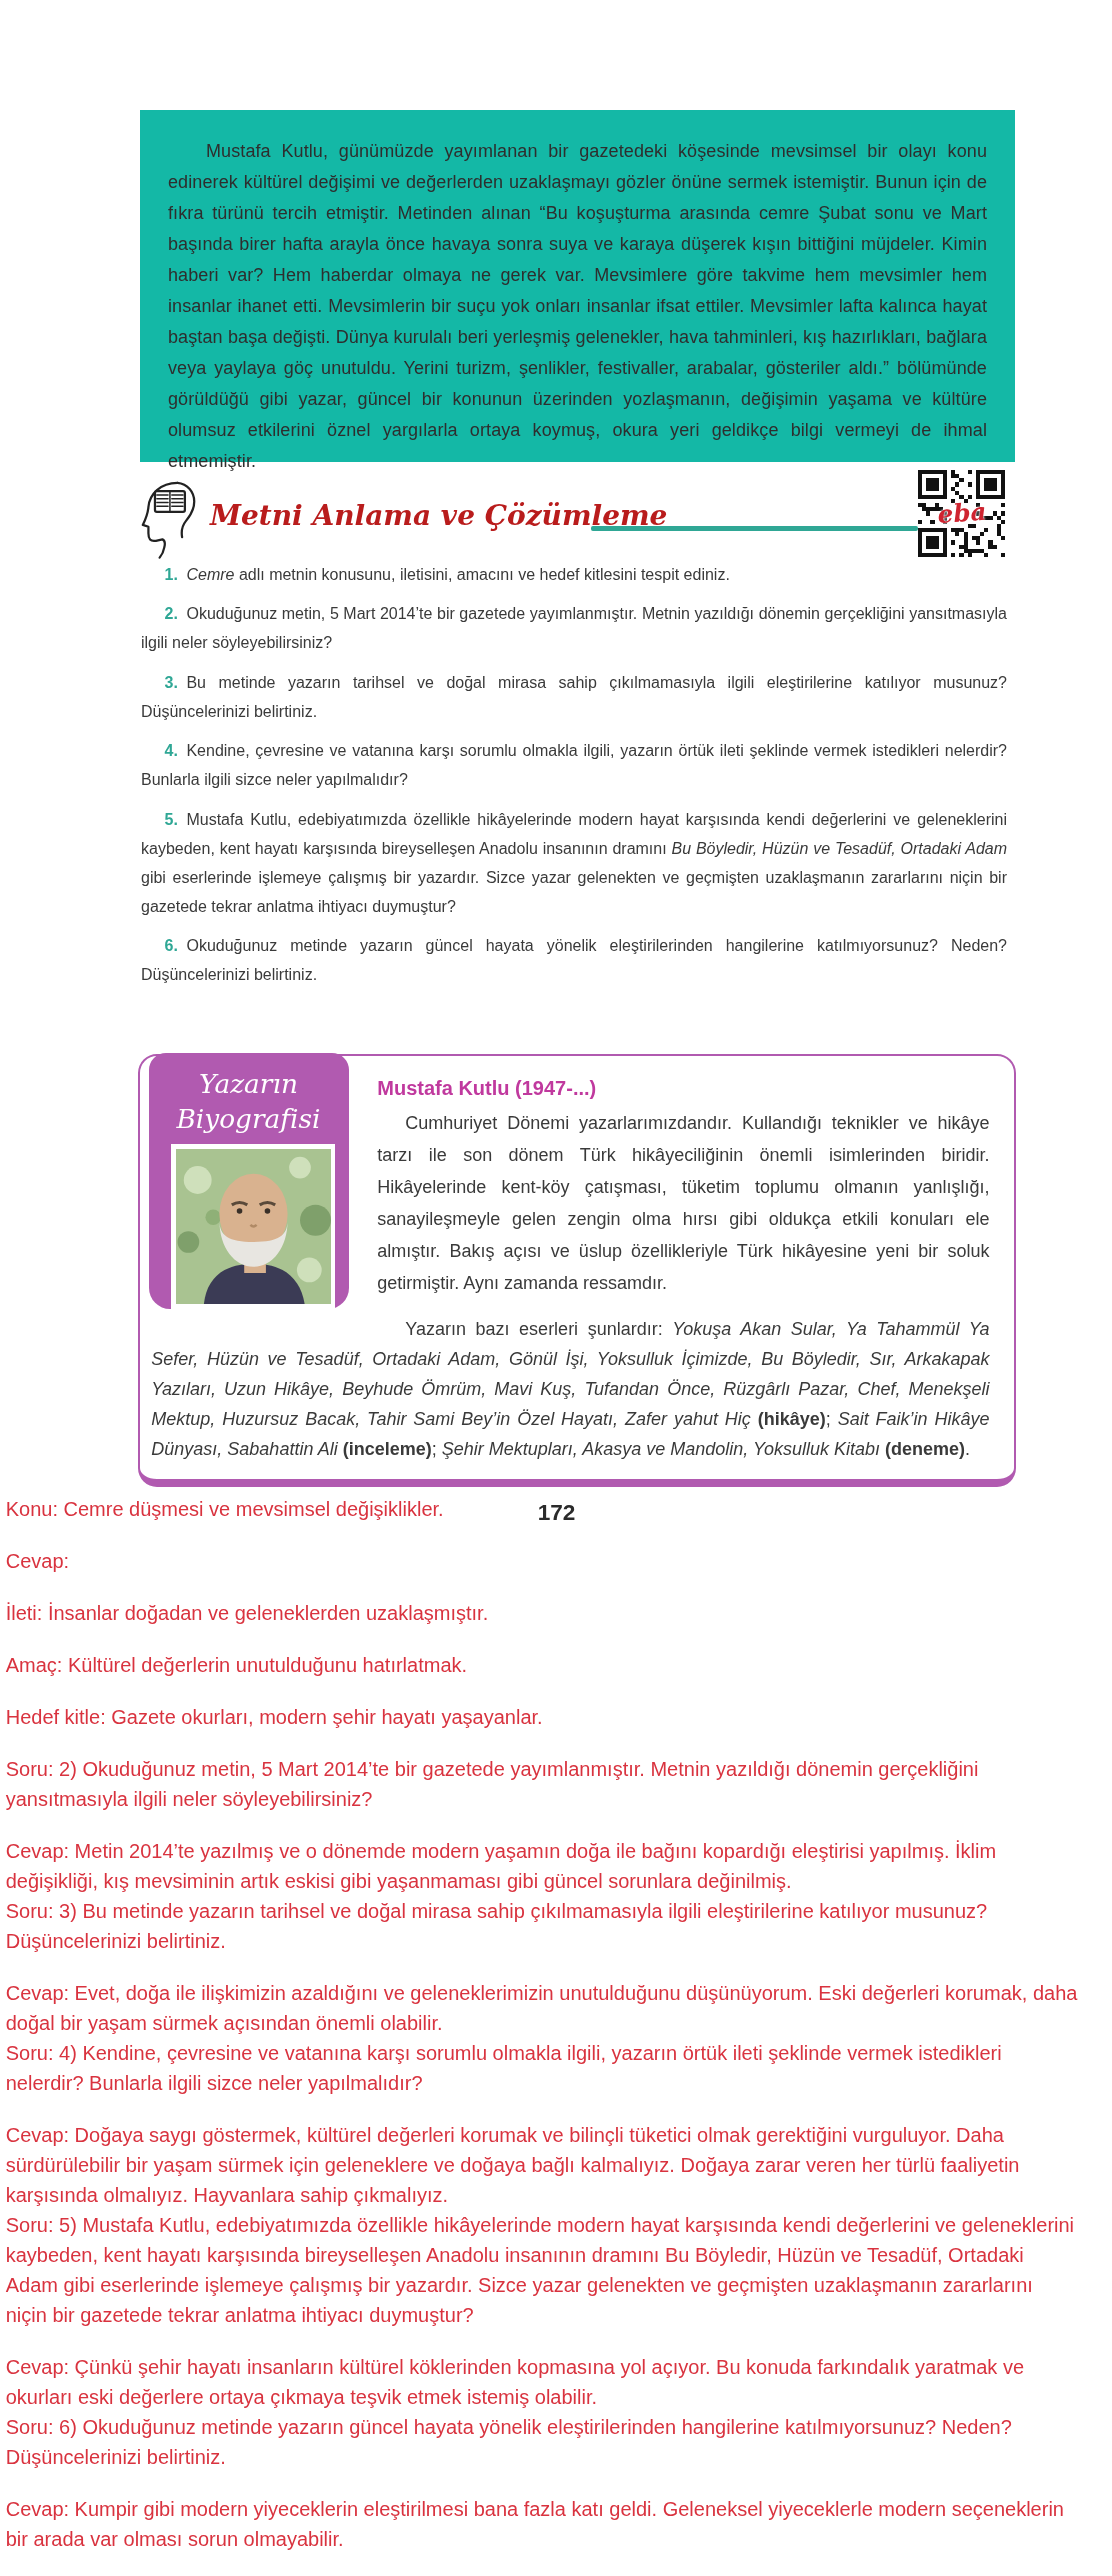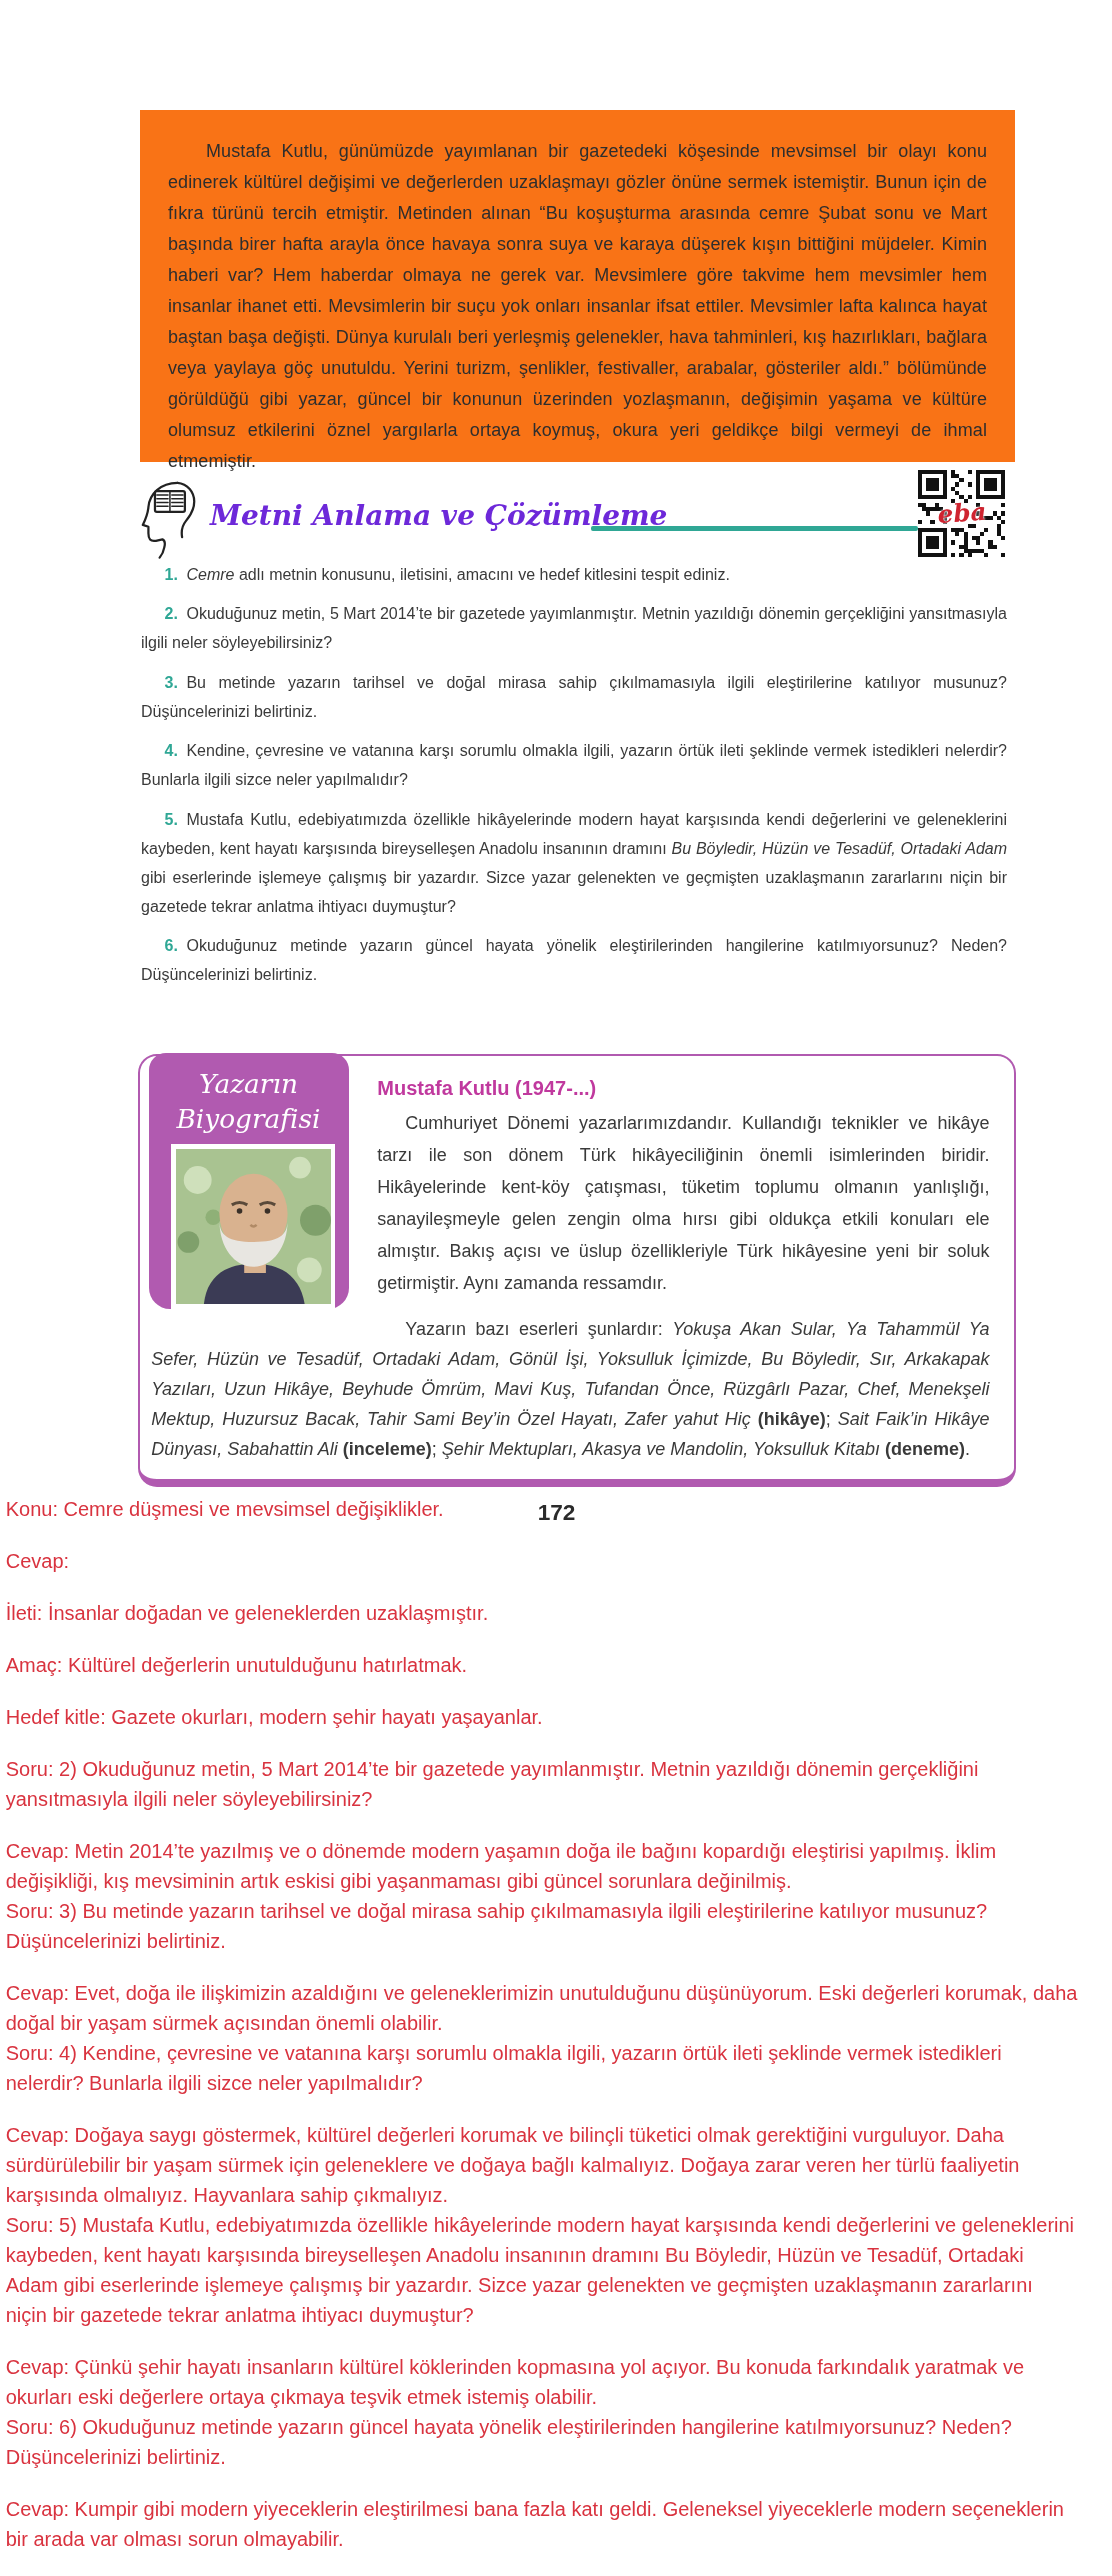--- a/index.html
+++ b/index.html
@@ -3,33 +3,33 @@
 <meta charset="utf-8">
 <style>
   html,body{margin:0;padding:0;}
   body{
     width:1113px;height:2576px;position:relative;background:#ffffff;
     font-family:"Liberation Sans",sans-serif;overflow:hidden;
   }
   
   .intro-box{
     position:absolute;left:140px;top:110px;width:875px;height:352px;
-    background:#f97316;box-sizing:border-box;padding:25.5px 28px 0 28px;
+    background:#14b8a6;box-sizing:border-box;padding:25.5px 28px 0 28px;
   }
   .intro-box p{
     margin:0;font-size:18px;line-height:31px;color:#2e2e2e;
     text-align:justify;text-indent:38px;letter-spacing:0.1px;
   }
   
   .section-header{position:absolute;left:140px;top:471px;width:875px;height:104px;}
   .head-icon{position:absolute;left:0;top:9.4px;width:58px;height:81px;}
   .section-title{
     position:absolute;left:70px;top:28px;margin:0;
     font-family:"DejaVu Serif",serif;font-style:italic;font-weight:bold;
-    font-size:28px;color:#6d28d9;white-space:nowrap;
+    font-size:28px;color:#b91c1c;white-space:nowrap;
   }
   .section-rule{position:absolute;left:451px;top:55px;width:327px;height:4.7px;background:#2fa795;border-radius:1.9px;}
   .qr-wrap{position:absolute;left:916px;top:470px;width:91px;height:87px;}
   .qr-wrap svg{width:100%;height:100%;}
   .qr-label{
     position:absolute;left:50%;top:50%;transform:translate(-50%,-54%) rotate(-4deg);
     font-family:"DejaVu Serif",serif;font-style:italic;font-weight:bold;
     font-size:24.5px;color:#cf2430;text-shadow:0 0 2.8px #fff,0 0 1.9px #fff;
   }
   

